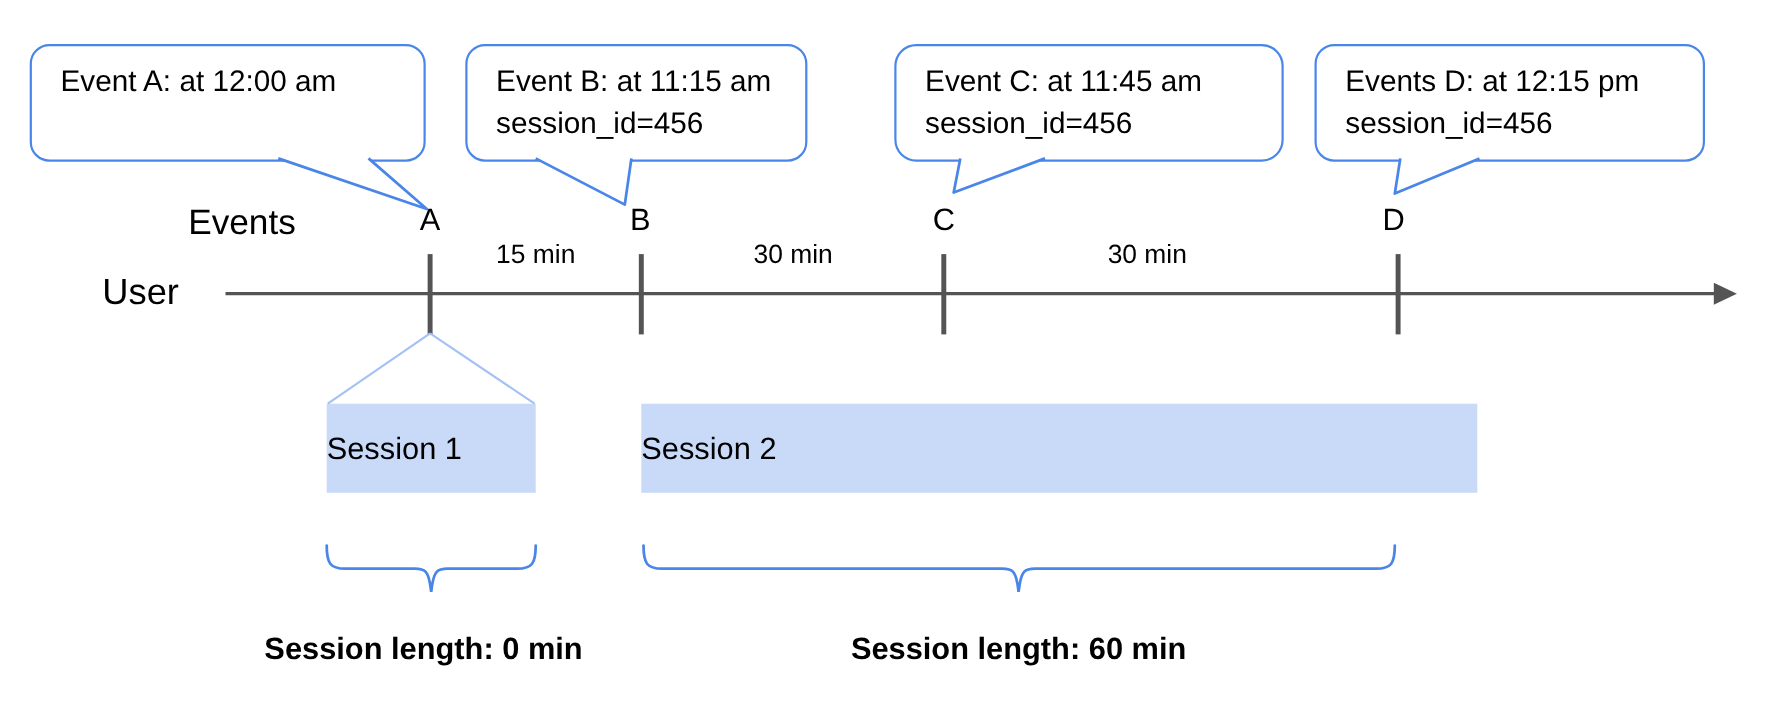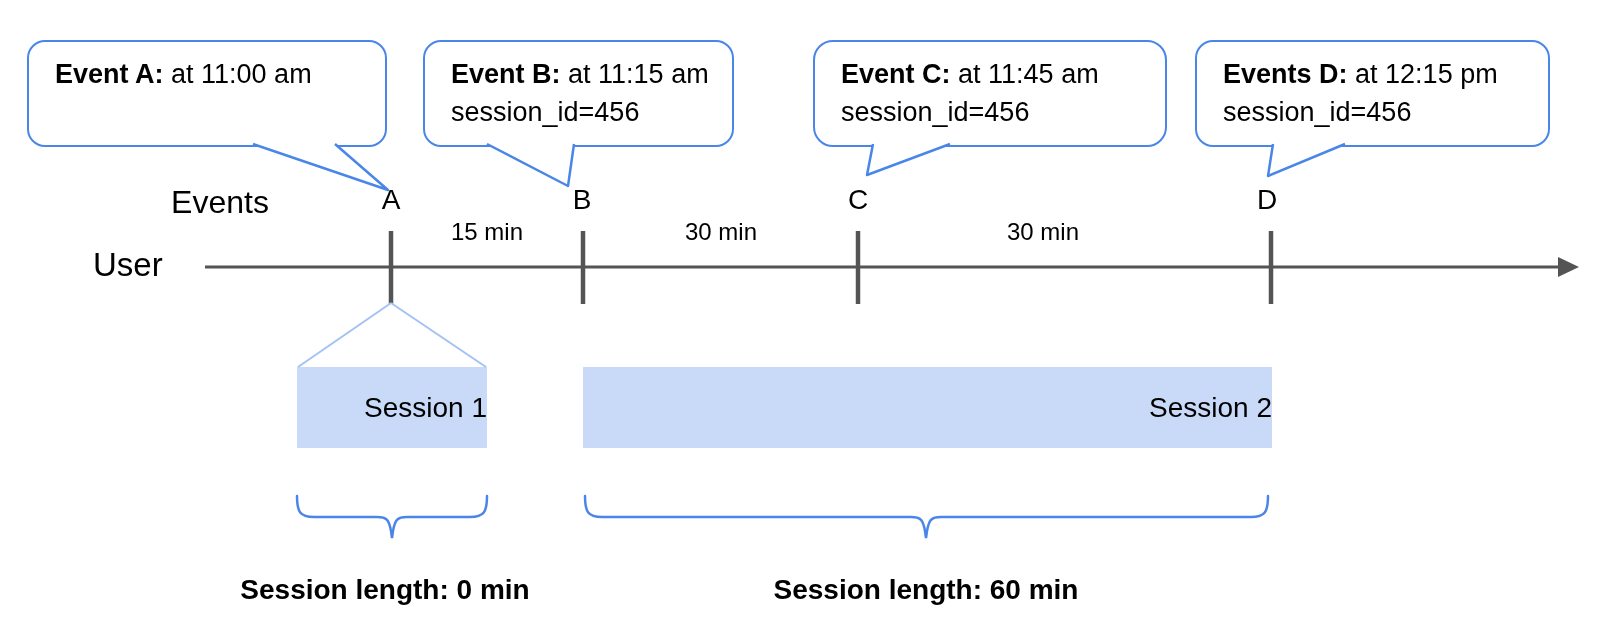--- a/index.html
+++ b/index.html
@@ -18,41 +18,41 @@
     box-sizing:border-box;
     background:#fff;
     border:2.5px solid var(--callout-border,#4a86e8);
     border-radius:18px;
     padding:13px 0 0 26px;
     font-size:27px;
     line-height:38px;
     z-index:1;
     white-space:nowrap;
   }
-  .callout b{font-weight:bold;}
+  .callout b{font-weight:normal;}
   .label{position:absolute;z-index:2;white-space:nowrap;}
   .events-label{top:184px;font-size:32px;transform:translateX(-50%);}
   .event-letter{top:184px;font-size:28px;transform:translateX(-50%);}
   .user-label{left:93px;top:246px;font-size:33px;}
   .gap-label{top:218px;font-size:24px;transform:translateX(-50%);}
   .session-bar{
     position:absolute;top:367px;height:81px;
     background:var(--session-fill,#c9daf8);
-    display:flex;align-items:center;justify-content:flex-end;
+    display:flex;align-items:center;justify-content:flex-start;
     font-size:28px;z-index:1;
   }
   .length-label{top:574px;font-size:28px;transform:translateX(-50%);font-weight:bold;}
 </style>
 </head>
 <body>
 
 <div class="canvas">
 
   <div class="callout" style="left:27px;width:360px;">
-    <div><b>Event A:</b> <span>at 11:00 am</span></div>
+    <div><b>Event A:</b> <span>at 12:00 am</span></div>
   </div>
   <div class="callout" style="left:423px;width:311px;">
     <div><b>Event B:</b> <span>at 11:15 am</span></div>
     <div>session_id=456</div>
   </div>
   <div class="callout" style="left:813px;width:354px;border-radius:20px;">
     <div><b>Event C:</b> <span>at 11:45 am</span></div>
     <div>session_id=456</div>
   </div>
   <div class="callout" style="left:1195px;width:355px;">
@@ -67,21 +67,21 @@
   <div class="label event-letter" style="left:1267px;">D</div>
   <div class="label user-label">User</div>
 
   <div class="label gap-label" style="left:487px;">15 min</div>
   <div class="label gap-label" style="left:721px;">30 min</div>
   <div class="label gap-label" style="left:1043px;">30 min</div>
 
   <div class="session-bar" style="left:297px;width:190px;">
     <span>Session 1</span>
   </div>
-  <div class="session-bar" style="left:583px;width:689px;">
+  <div class="session-bar" style="left:583px;width:760px;">
     <span>Session 2</span>
   </div>
 
   <div class="label length-label" style="left:385px;">Session length: 0 min</div>
   <div class="label length-label" style="left:926px;">Session length: 60 min</div>
 
   <svg class="lines-layer" viewBox="0 0 1614 642">
 
     <line x1="205" y1="267" x2="1560" y2="267" stroke="var(--timeline)" stroke-width="3"></line>
     <polygon points="1558,257 1579,267 1558,277" fill="var(--timeline)"></polygon>

